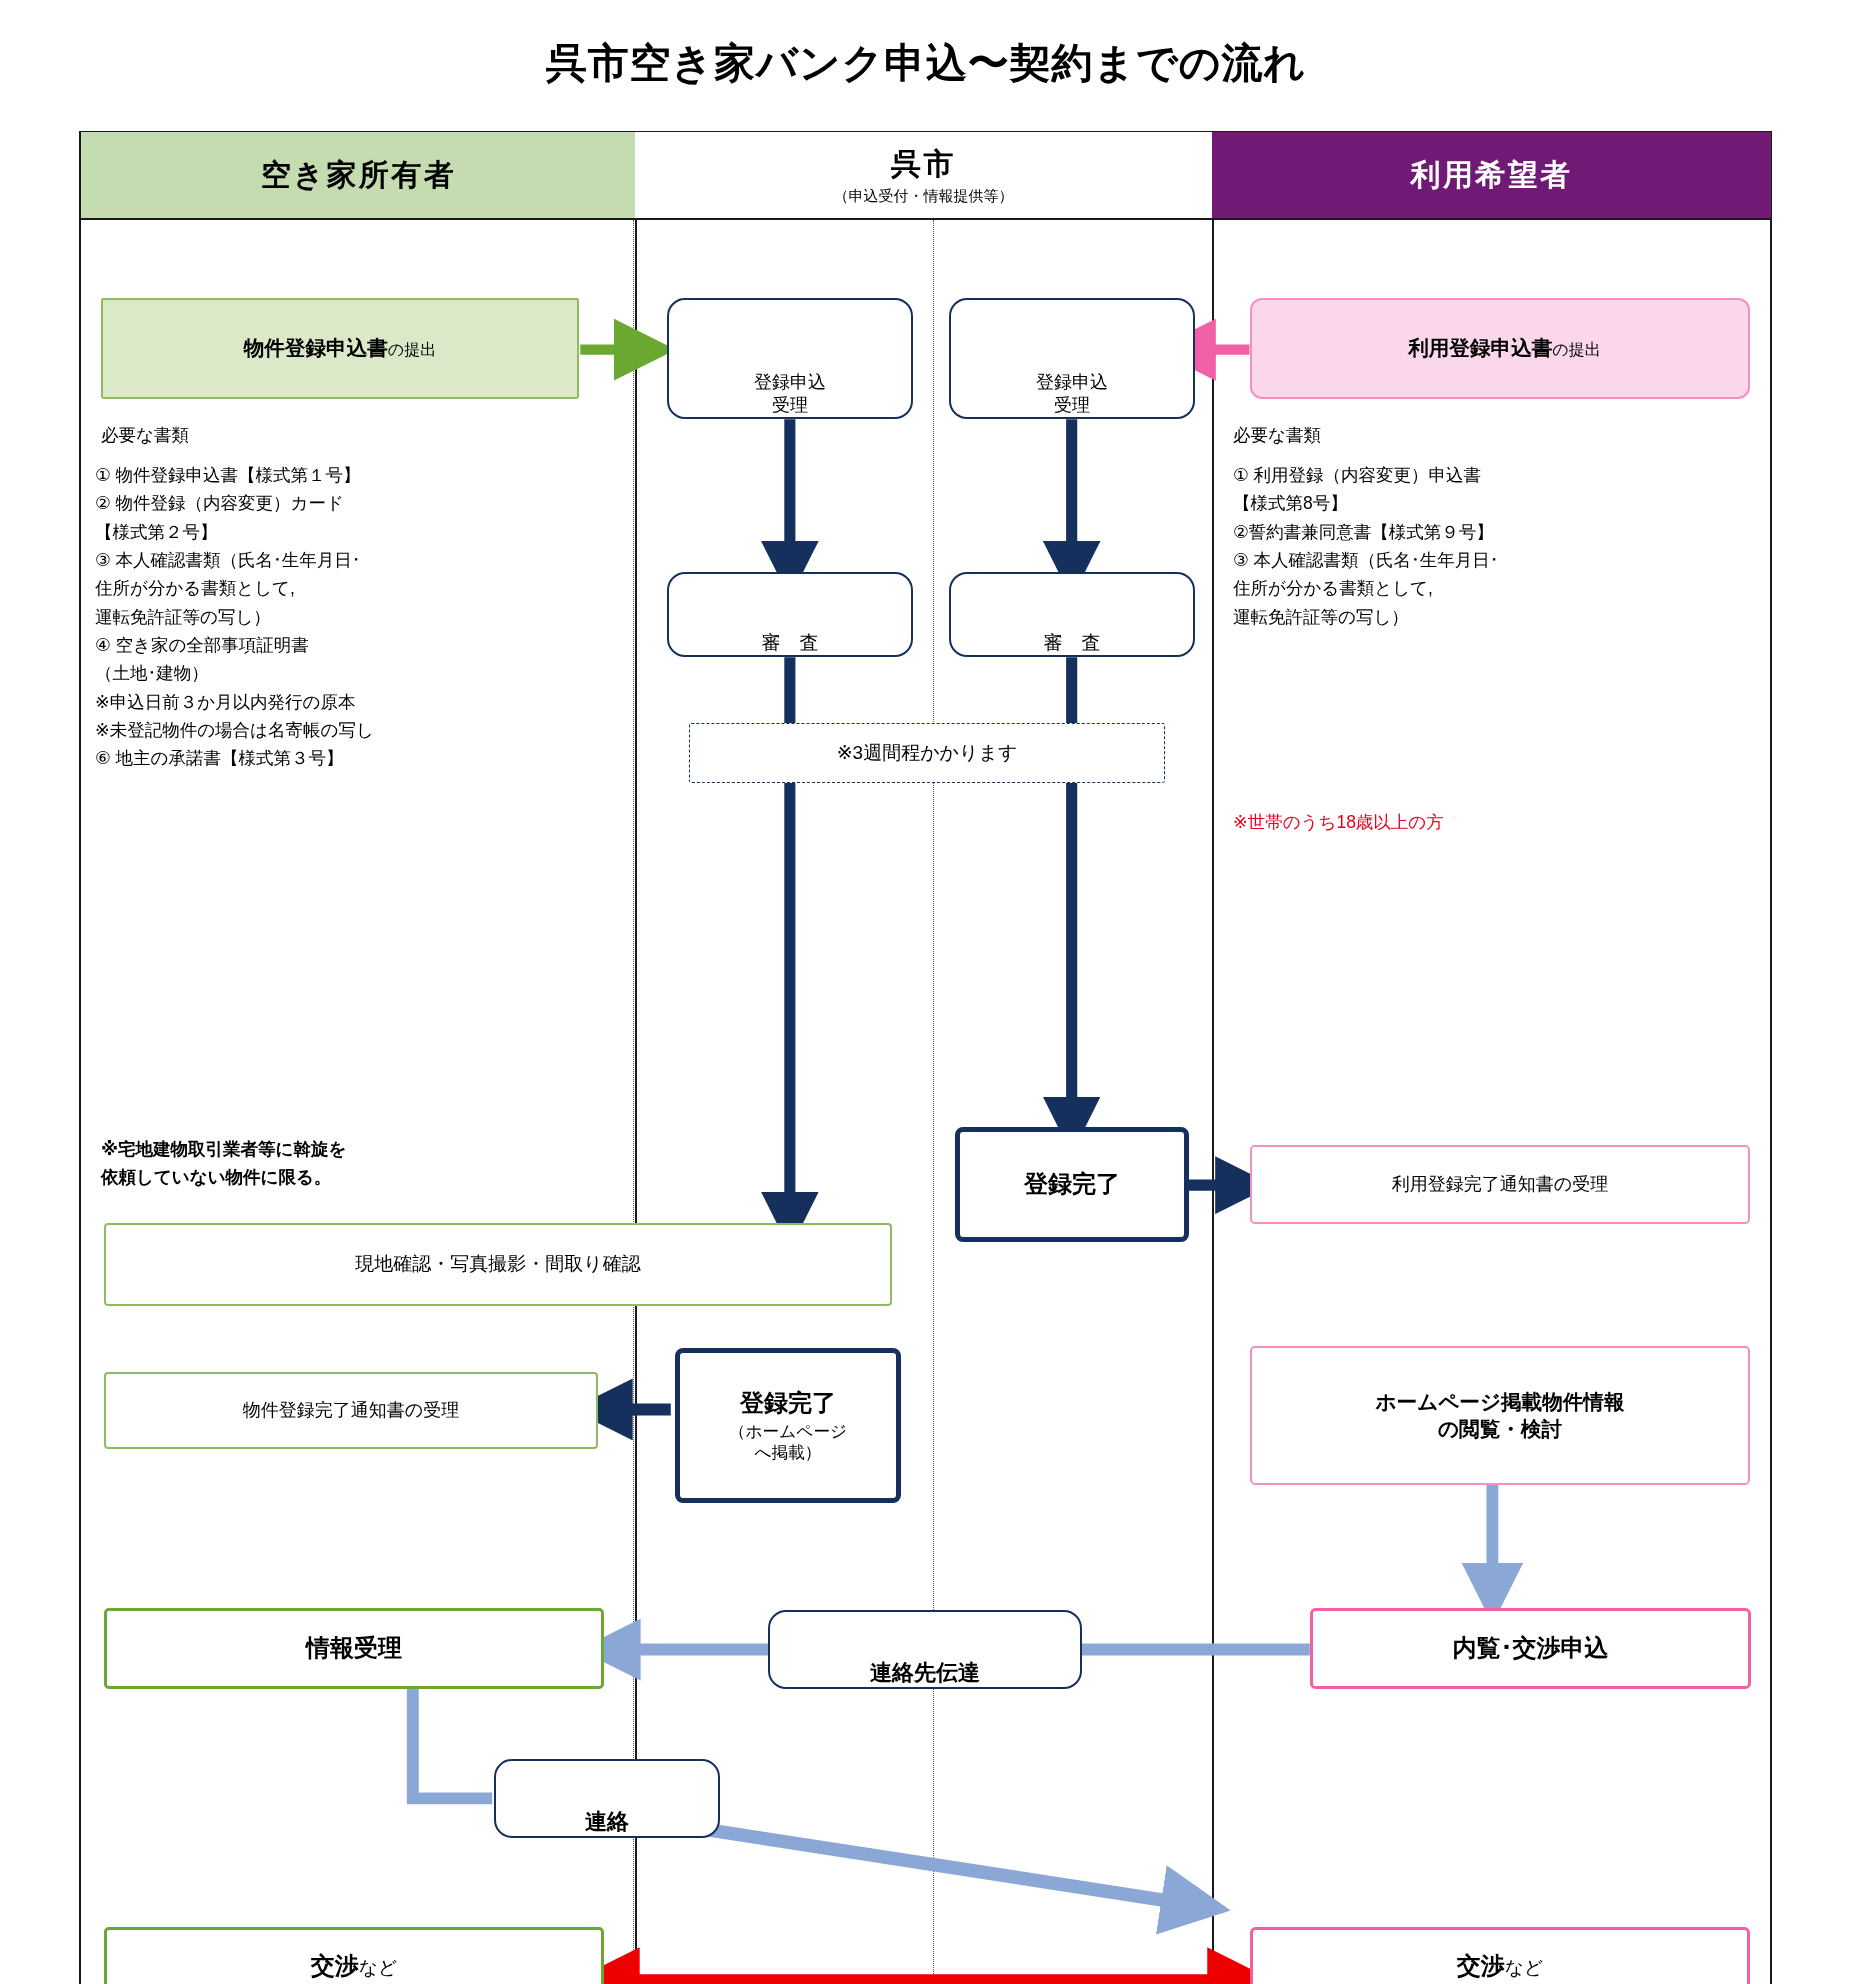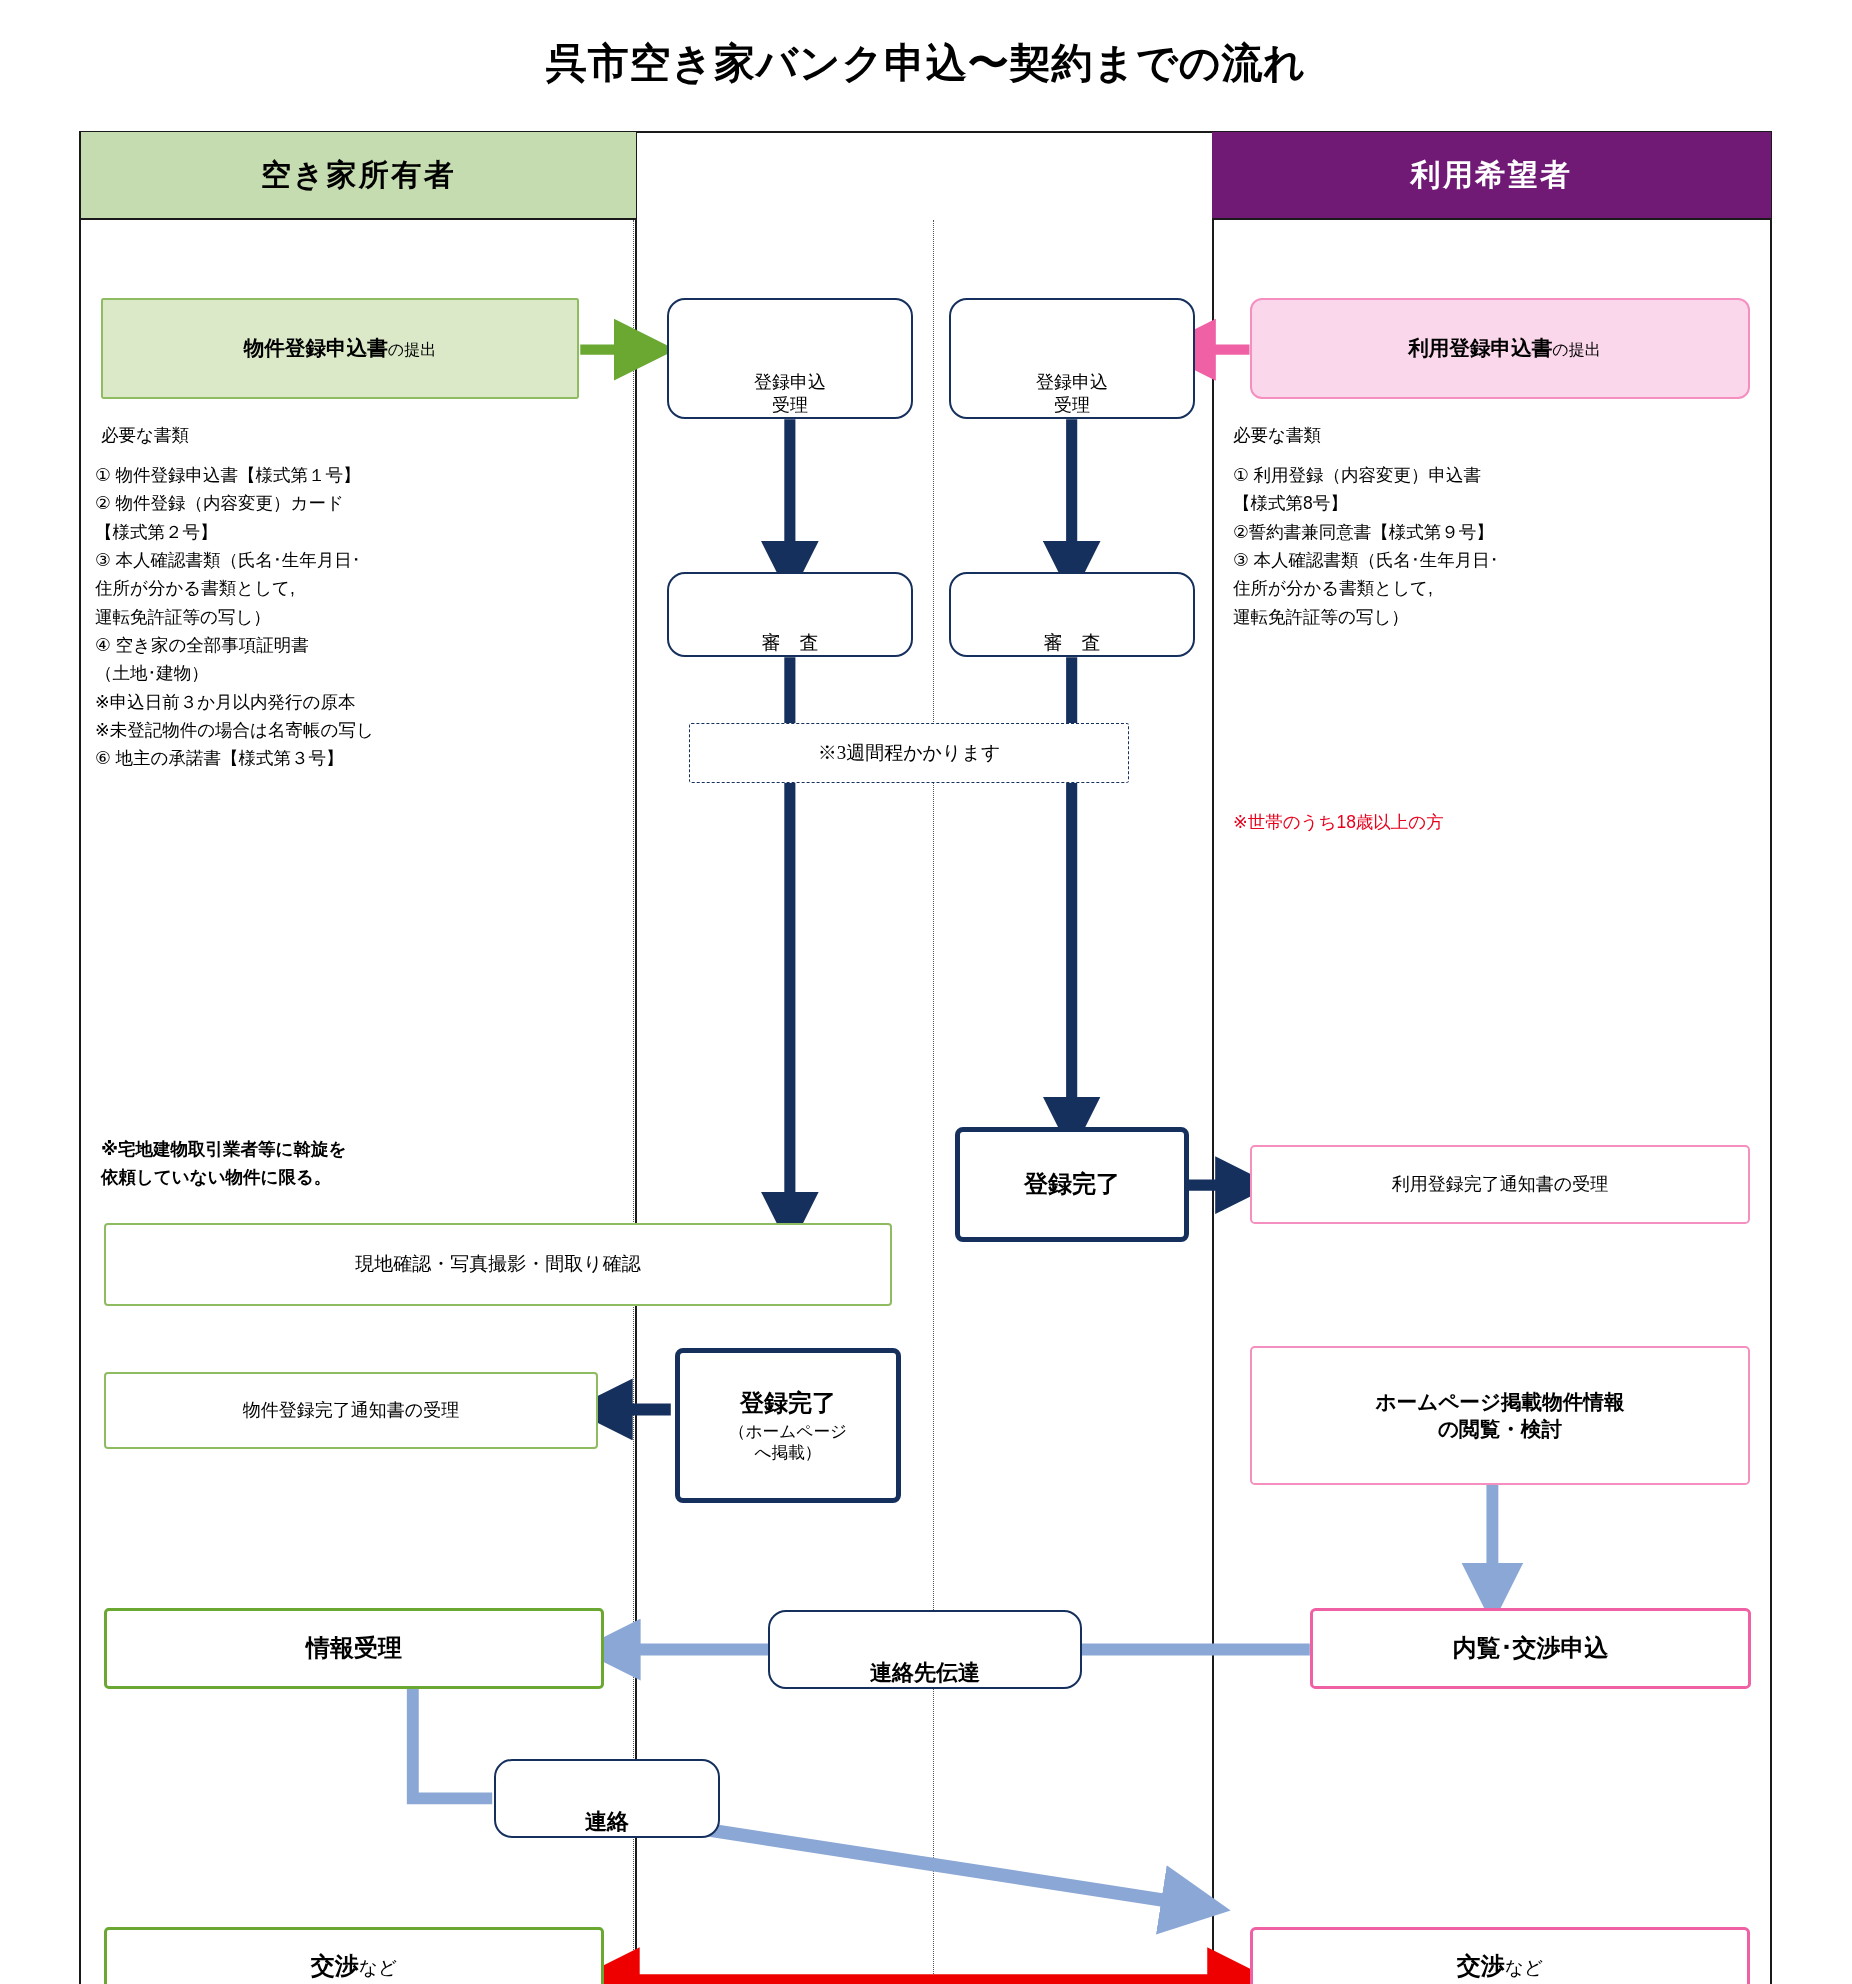--- a/index.html
+++ b/index.html
@@ -209,20 +209,24 @@
 
   <div id="frame"></div>
 
   <div class="col-line" id="line-left"></div>
   <div class="col-line" id="line-right"></div>
   <div class="col-sep" id="sep-left"></div>
   <div class="col-sep" id="sep-right"></div>
 
   <div class="hdr" id="hdr-owner">
     <div class="hdr-title">空き家所有者</div>
+  </div>
+  <div class="hdr" id="hdr-city">
+    <div class="hdr-title">呉市</div>
+    <div class="hdr-sub">（申込受付・情報提供等）</div>
   </div>
   <div class="hdr" id="hdr-user">
     <div class="hdr-title">利用希望者</div>
   </div>
 
   <svg id="arrows" viewBox="0 0 4666 6085">
     <defs>
       <marker id="mk-green" markerWidth="6" markerHeight="6" refX="3.2" refY="3" orient="auto">
         <path d="M0,0 L6,3 L0,6 z" fill="#6aa832"></path>
       </marker>
@@ -337,21 +341,21 @@
   </div>
 
   <div class="box b-navy-line fs-48" style="left:667px; top:572px; width:246px; height:85px;">
     <div>審　査</div>
   </div>
 
   <div class="box b-navy-line fs-48" style="left:949px; top:572px; width:246px; height:85px;">
     <div>審　査</div>
   </div>
 
-  <div class="box b-dashed fs-48" style="left:689px; top:723px; width:440px; height:60px;font-family:Liberation Serif, serif;">
+  <div class="box b-dashed fs-48" style="left:689px; top:723px; width:476px; height:60px;">
     <div>※3週間程かかります</div>
   </div>
 
   <div class="box b-navy-thick fs-60 t-bold" style="left:955px; top:1127px; width:234px; height:115px;">
     <div>登録完了</div>
   </div>
 
   <div class="box b-navy-thick" style="left:675px; top:1348px; width:226px; height:155px;">
     <div class="fs-60 t-bold">登録完了</div>
     <div class="fs-42" style="white-space:pre-line; margin-top:2.4px;">（ホームページ

